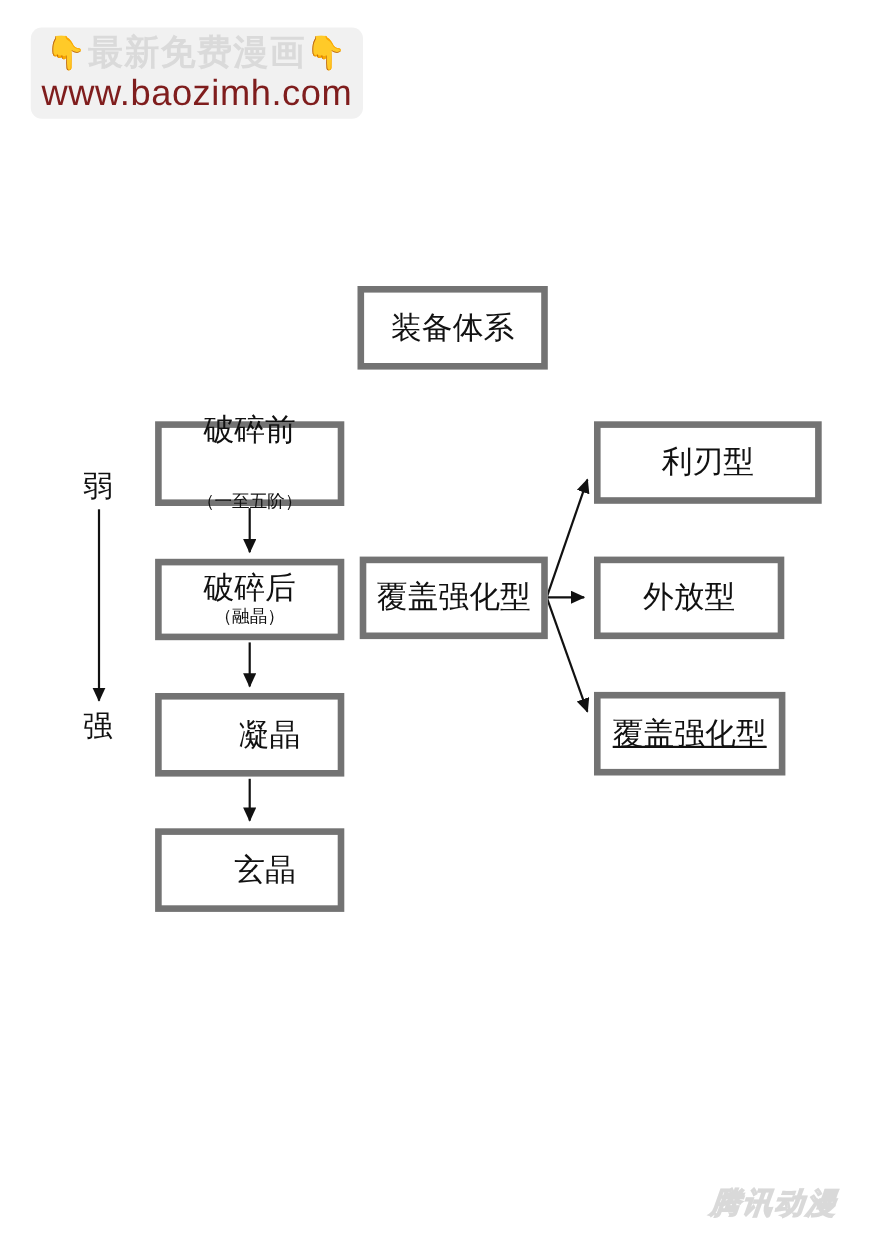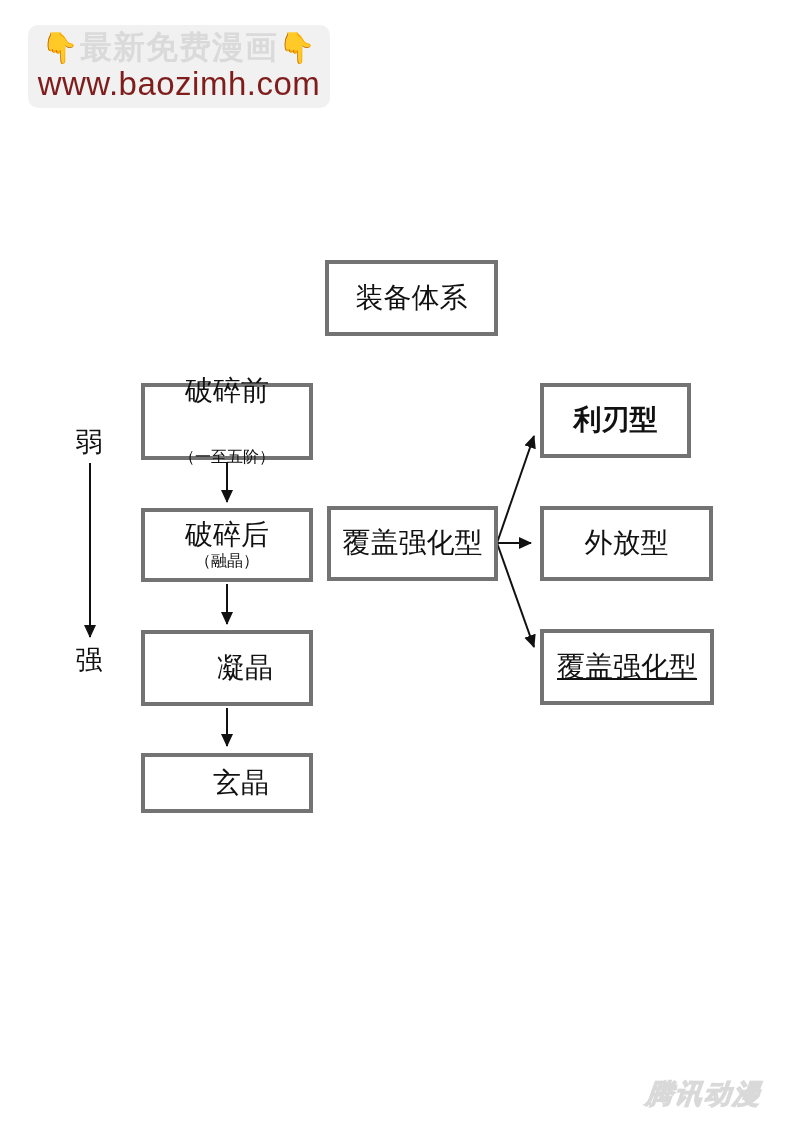--- a/index.html
+++ b/index.html
@@ -42,39 +42,39 @@
     font-size: 33px;
     color: #7f1d1d;
     letter-spacing: 0.5px;
     white-space: nowrap;
   }
 
   
   .node {
     position: absolute;
     box-sizing: border-box;
-    border: 4px solid #737373;
+    border: 6px solid #737373;
     background: #ffffff;
     display: flex;
     flex-direction: column;
     align-items: center;
     justify-content: center;
     color: #111111;
     text-align: center;
   }
   .node .main { font-size: 28px; line-height: 1.1; }
   .node .sub  { font-size: 16px; line-height: 1.15; margin-top: 1px; }
 
   .n-title      { left: 325px; top: 260px; width: 173px; height: 76px; }
   .n-stage0     { left: 141px; top: 383px; width: 172px; height: 77px; gap: 40px; }
   .n-stage1     { left: 141px; top: 508px; width: 172px; height: 74px; }
   .n-stage2     { left: 141px; top: 630px; width: 172px; height: 76px; padding-left: 36px; }
-  .n-stage3     { left: 141px; top: 753px; width: 172px; height: 60px; padding-left: 28px; }
+  .n-stage3     { left: 141px; top: 753px; width: 172px; height: 76px; padding-left: 28px; }
   .n-classifier { left: 327px; top: 506px; width: 171px; height: 75px; }
-  .n-type0      { left: 540px; top: 383px; width: 151px; height: 75px; font-weight: bold; }
+  .n-type0      { left: 540px; top: 383px; width: 207px; height: 75px; }
   .n-type1      { left: 540px; top: 506px; width: 173px; height: 75px; }
   .n-type2      { left: 540px; top: 629px; width: 174px; height: 76px; text-decoration: underline; }
 
   
   .axis-label {
     position: absolute;
     width: 44px;
     text-align: center;
     font-size: 27px;
     color: #111111;

